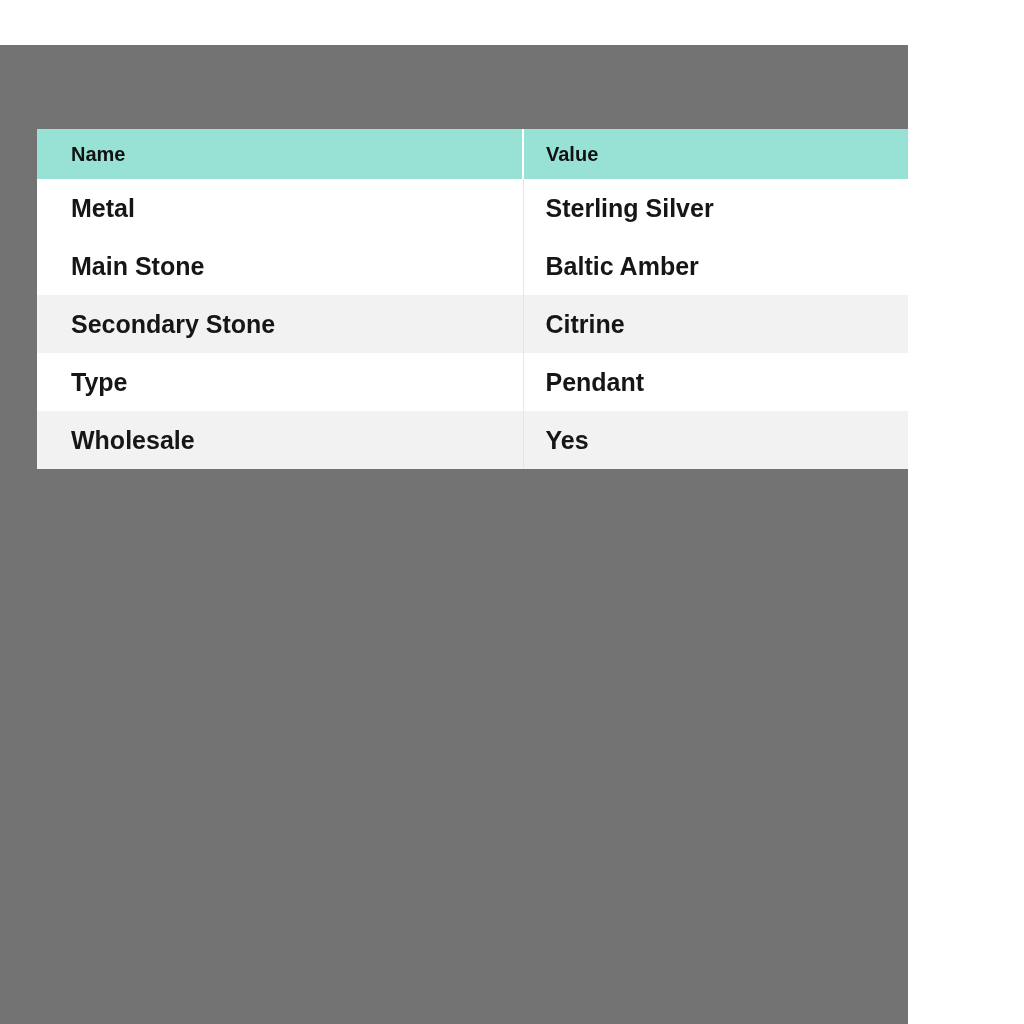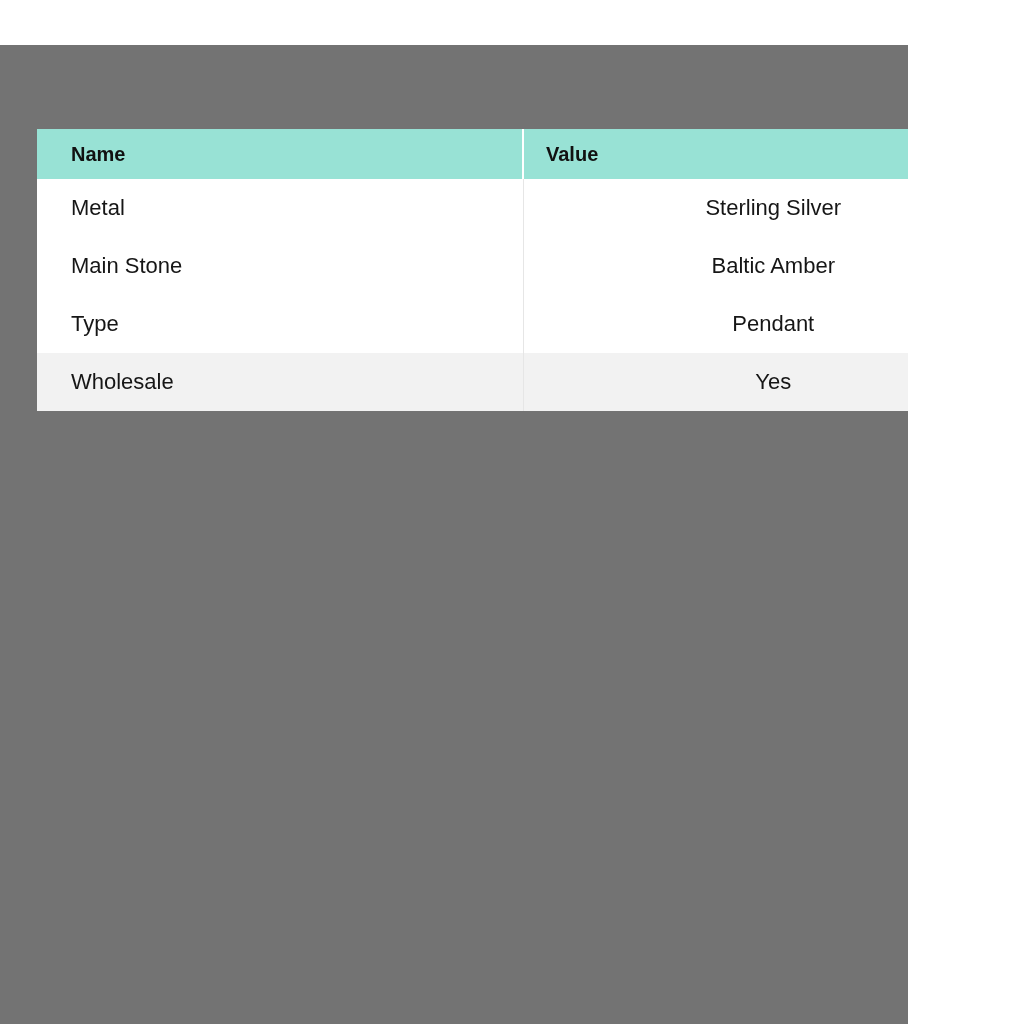--- a/index.html
+++ b/index.html
@@ -41,30 +41,29 @@
     padding: 0 0 0 34px;
   }
   table.spec-table th.value-col {
     padding-left: 22px;
     border-left: 2px solid #ffffff;
   }
 
   table.spec-table td {
     height: 58px;
     vertical-align: middle;
-    font-size: 22px;
-    font-weight: 400;
+    font-size: 25px;
+    font-weight: 700;
     color: #161616;
     padding: 0 0 0 34px;
     background: #ffffff;
   }
   table.spec-table td.value-col {
     padding-left: 22px;
     border-left: 1px solid #e6e6e6;
-    text-align: center;
   }
   table.spec-table tr.alt td {
     background: var(--row-alt-bg, #f2f2f2);
   }
 </style>
 </head>
 <body>
 
 <div class="page">
   <div class="spec-table-wrap">
@@ -81,20 +80,24 @@
       </thead>
       <tbody>
         <tr>
           <td class="name-col">Metal</td>
           <td class="value-col">Sterling Silver</td>
         </tr>
         <tr>
           <td class="name-col">Main Stone</td>
           <td class="value-col">Baltic Amber</td>
         </tr>
+        <tr class="alt">
+          <td class="name-col">Secondary Stone</td>
+          <td class="value-col">Citrine</td>
+        </tr>
         <tr>
           <td class="name-col">Type</td>
           <td class="value-col">Pendant</td>
         </tr>
         <tr class="alt">
           <td class="name-col">Wholesale</td>
           <td class="value-col">Yes</td>
         </tr>
       </tbody>
     </table>

